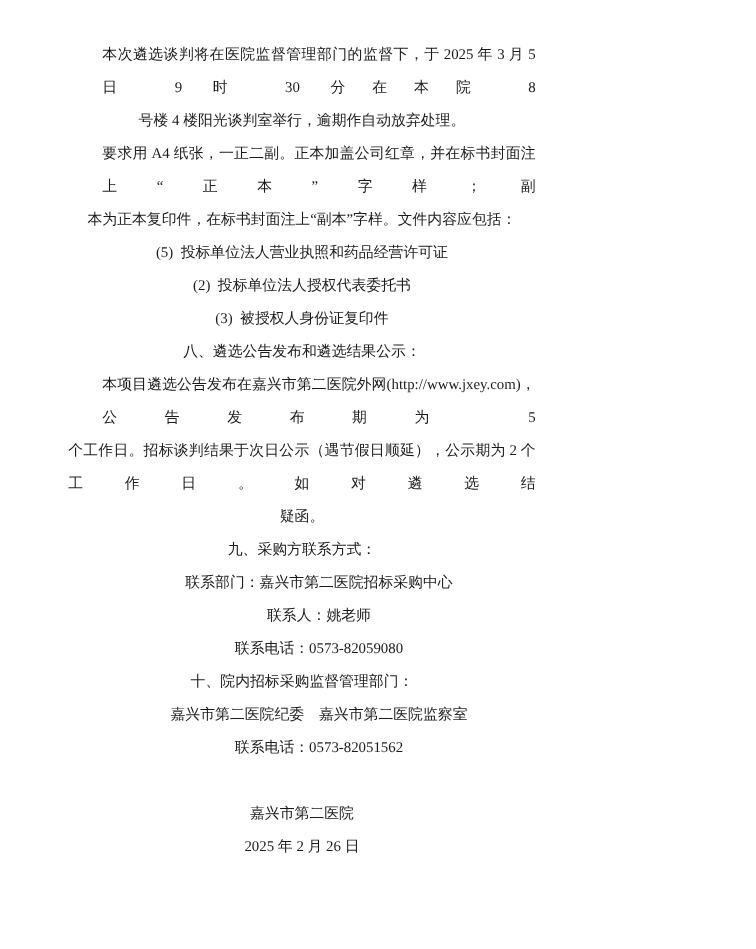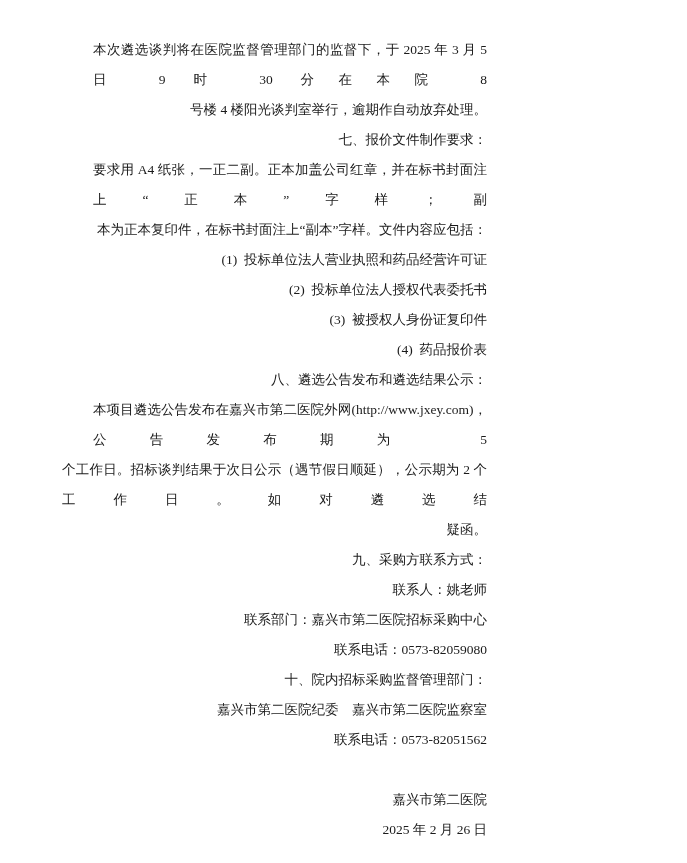--- a/index.html
+++ b/index.html
@@ -18,21 +18,21 @@
     padding: 35px 105px 0 62px;
     overflow: hidden;
   }
   .doc-body {
     width: 100%;
   }
   .line {
     font-size: 13.5px;
     line-height: 30px;
     min-height: 30px;
-    text-align: right;
+    text-align: center;
     white-space: pre-wrap;
   }
   .line.indent {
     padding-left: 31px;
   }
   .line.justify {
     text-align: justify;
     text-align-last: justify;
   }
   .line.right {
@@ -41,34 +41,32 @@
     height: 30px;
   }
 </style>
 </head>
 <body>
 
 <div class="page">
   <div class="doc-body">
       <div class="line indent justify">本次遴选谈判将在医院监督管理部门的监督下，于 2025 年 3 月 5 日 9 时 30 分在本院 8</div>
       <div class="line">号楼 4 楼阳光谈判室举行，逾期作自动放弃处理。</div>
-      <div class="line">七、报价文件制作要求：</div>
       <div class="line indent justify">要求用 A4 纸张，一正二副。正本加盖公司红章，并在标书封面注上“正本”字样；副</div>
       <div class="line">本为正本复印件，在标书封面注上“副本”字样。文件内容应包括：</div>
-      <div class="line">(1)  投标单位法人营业执照和药品经营许可证</div>
+      <div class="line">(5)  投标单位法人营业执照和药品经营许可证</div>
       <div class="line">(2)  投标单位法人授权代表委托书</div>
       <div class="line">(3)  被授权人身份证复印件</div>
-      <div class="line">(4)  药品报价表</div>
       <div class="line">八、遴选公告发布和遴选结果公示：</div>
       <div class="line indent justify">本项目遴选公告发布在嘉兴市第二医院外网(http://www.jxey.com)，公告发布期为 5</div>
       <div class="line justify">个工作日。招标谈判结果于次日公示（遇节假日顺延），公示期为 2 个工作日。如对遴选结</div>
       <div class="line">疑函。</div>
       <div class="line">九、采购方联系方式：</div>
+      <div class="line indent">联系部门：嘉兴市第二医院招标采购中心</div>
       <div class="line indent">联系人：姚老师</div>
-      <div class="line indent">联系部门：嘉兴市第二医院招标采购中心</div>
       <div class="line indent">联系电话：0573-82059080</div>
       <div class="line">十、院内招标采购监督管理部门：</div>
       <div class="line indent">嘉兴市第二医院纪委　嘉兴市第二医院监察室</div>
       <div class="line indent">联系电话：0573-82051562</div>
       <div class="line spacer"></div>
       <div class="line right">嘉兴市第二医院</div>
       <div class="line right">2025 年 2 月 26 日</div>
     </div>
 </div>
 

